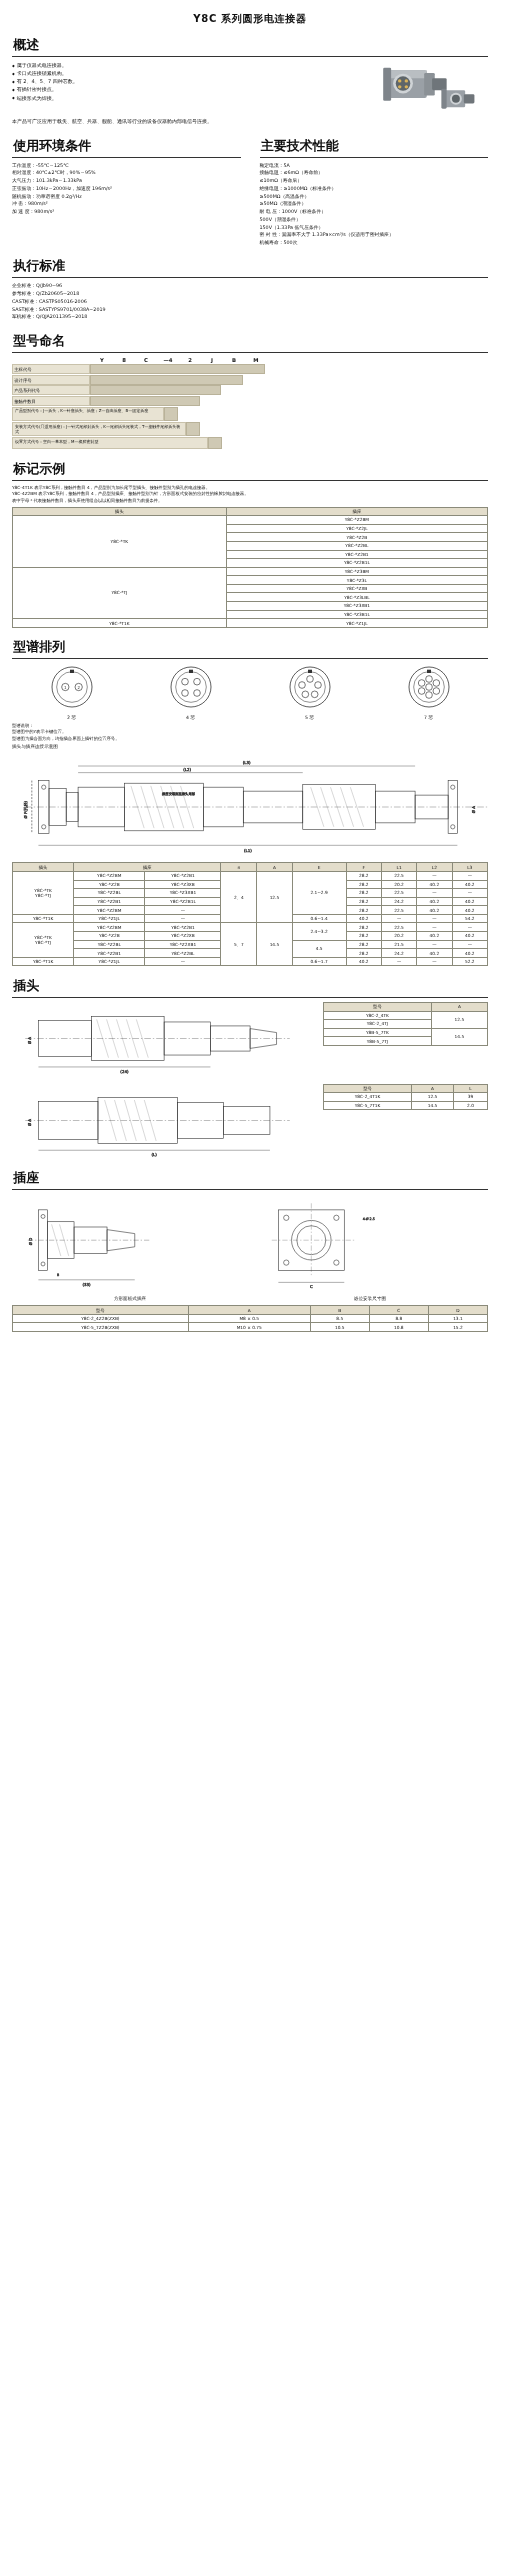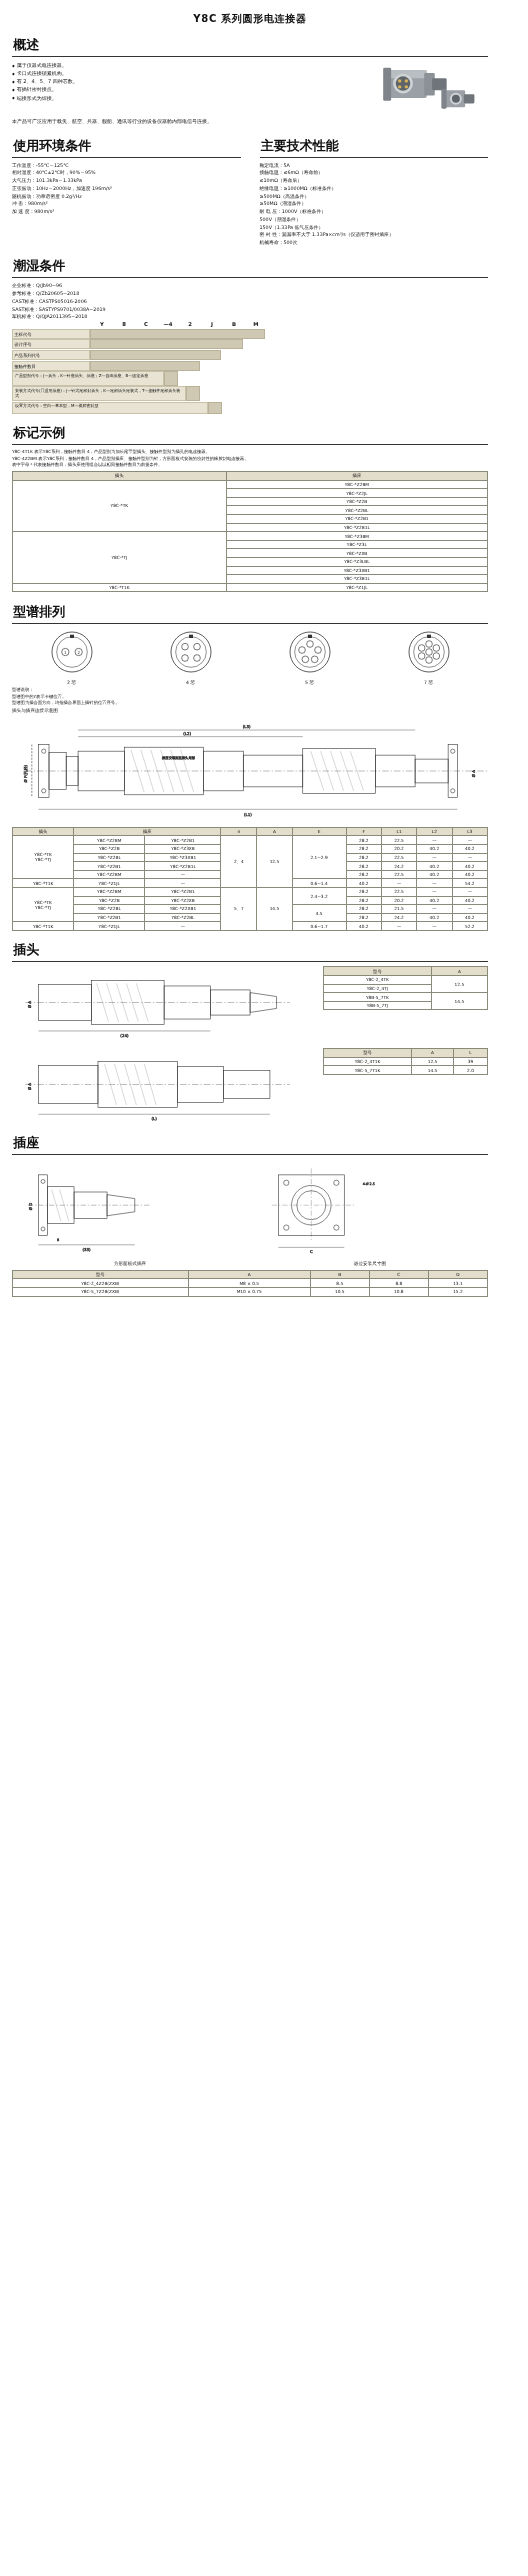--- a/index.html
+++ b/index.html
@@ -140,27 +140,28 @@
       <div class="spec-line">              ≥500MΩ（高温条件）</div>
       <div class="spec-line">              ≥50MΩ（潮湿条件）</div>
       <div class="spec-line">耐  电  压：1000V（标准条件）</div>
       <div class="spec-line">              500V（潮湿条件）</div>
       <div class="spec-line">              150V（1.33Pa 低气压条件）</div>
       <div class="spec-line">密  封  性：漏漏率不大于 1.33Pa×cm³/s（仅适用于密封插座）</div>
       <div class="spec-line">机械寿命：500次</div>
     </div>
   </div>
 
-  <div class="sec-head">潮湿条件</div>
+  <div class="sec-head">执行标准</div>
   <div class="spec-line">企业标准：Q/Jb90~96</div>
   <div class="spec-line">参考标准：Q/Zb20605~2018</div>
   <div class="spec-line">CAST标准：CASTPS05016-2006</div>
   <div class="spec-line">SAST标准：SASTYPS9701/0038A~2019</div>
   <div class="spec-line">军机标准：Q/QJA2011395~2018</div>
 
+  <div class="sec-head">型号命名</div>
   <div class="naming">
     <div class="code-row">
       <span>Y</span>
       <span>8</span>
       <span>C</span>
       <span>—4</span>
       <span>2</span>
       <span>J</span>
       <span>B</span>
       <span>M</span>

